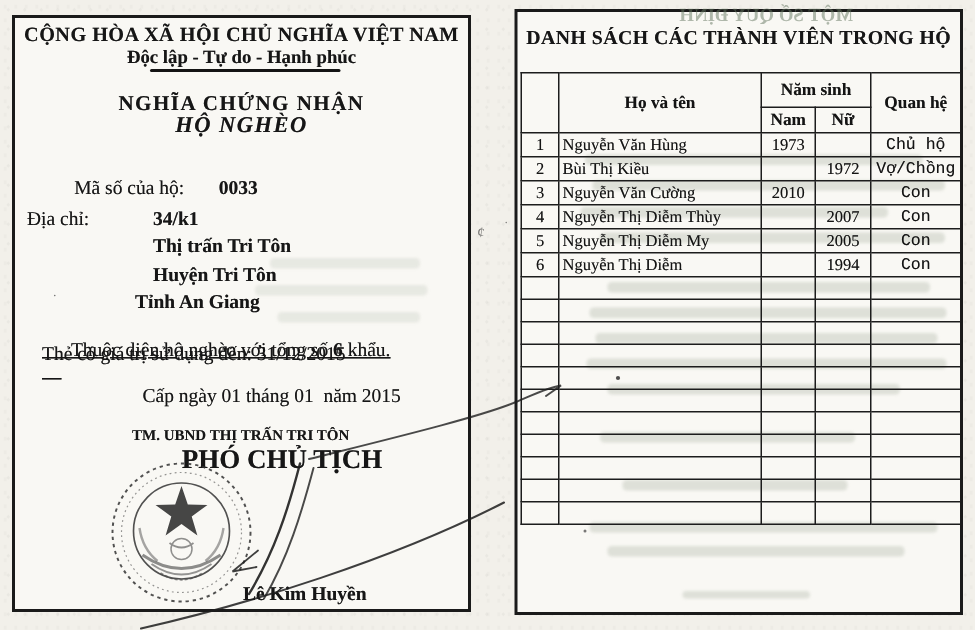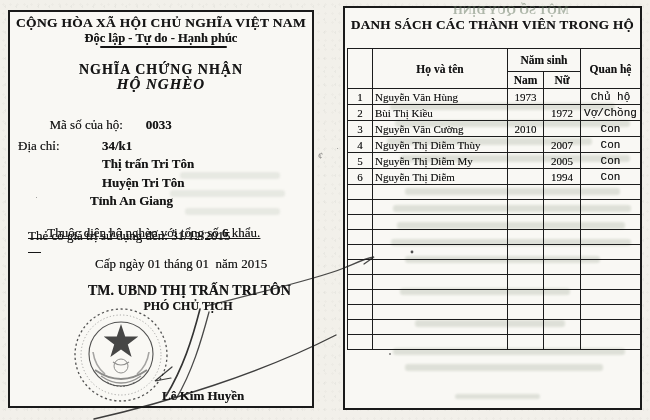--- a/index.html
+++ b/index.html
@@ -74,22 +74,22 @@
     <div class="cline b" style="left:92px;top:164px;">Huyện Tri Tôn</div>
     <div class="cline b" style="left:80px;top:182px;">Tỉnh An Giang</div>
 
     <div class="cline" style="left:18px;top:200px;text-decoration:underline;">
       <span>Thuộc diện hộ nghèo với tổng số </span><span class="b">6</span><span> khẩu.</span>
     </div>
     <div class="cline" style="left:18px;top:217px;">Thẻ có giá trị sử dụng đến: 31/12/2015</div>
 
     <div class="cline" style="left:85px;top:245px;">Cấp ngày 01 tháng 01  năm 2015</div>
 
-    <div class="cline b" style="left:78px;top:272px;width:200px;text-align:left;font-size:14px;">TM. UBND THỊ TRẤN TRI TÔN</div>
-    <div class="cline b" style="left:78px;top:287px;width:200px;text-align:center;font-size:12px;">PHÓ CHỦ TỊCH</div>
+    <div class="cline b" style="left:78px;top:272px;width:200px;text-align:left;font-size:10px;">TM. UBND THỊ TRẤN TRI TÔN</div>
+    <div class="cline b" style="left:78px;top:287px;width:200px;text-align:center;font-size:18px;">PHÓ CHỦ TỊCH</div>
 
     <div class="seal-wrap">
       <svg width="140" height="104" viewBox="0 0 140 104">
         <g stroke="#343434" fill="none" opacity="0.85">
           <circle cx="66" cy="55" r="46" stroke-width="1.3" stroke-dasharray="2.2 2.6"></circle>
           <circle cx="66" cy="55" r="40" stroke-width="0.8" stroke-dasharray="1.2 2.2" opacity="0.6"></circle>
           <circle cx="66" cy="54" r="32" stroke-width="1.1"></circle>
           <path d="M 40 70 Q 66 88 92 70" stroke-width="2" opacity="0.65"></path>
           <path d="M 46 76 Q 66 90 86 76" stroke-width="1.4" opacity="0.6"></path>
           <path d="M 52 82 Q 66 91 80 82" stroke-width="1.2" stroke-dasharray="2 1.4" opacity="0.65"></path>

